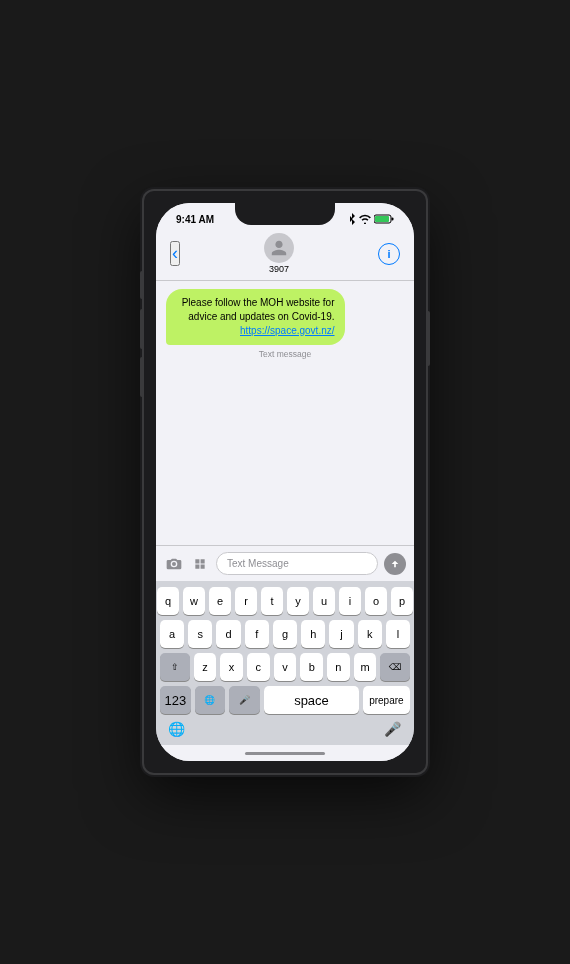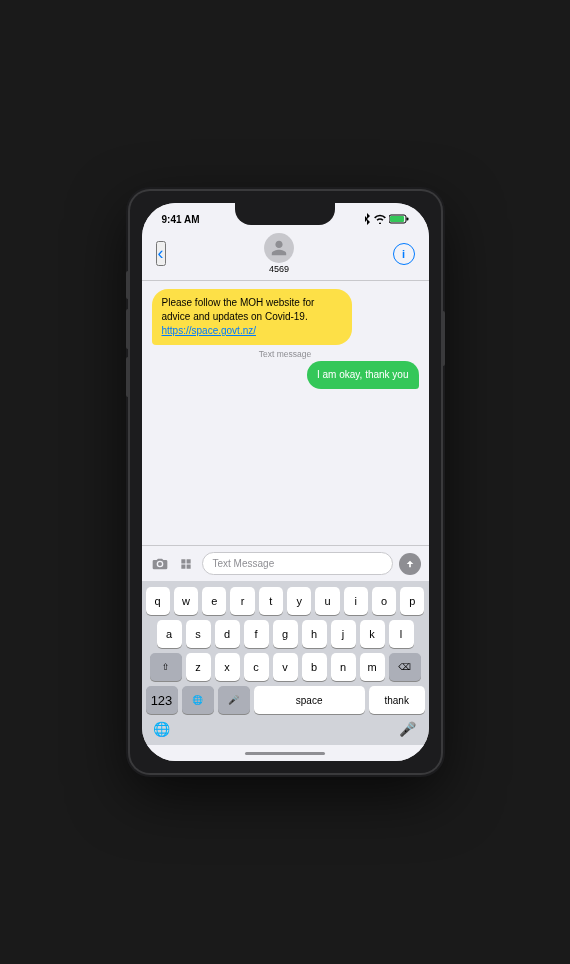--- a/index.html
+++ b/index.html
@@ -6,24 +6,24 @@
     body {
       background: #1a1a1a;
       display: flex;
       justify-content: center;
       align-items: center;
       min-height: 100vh;
       font-family: -apple-system, BlinkMacSystemFont, 'Helvetica Neue', sans-serif;
     }
 
     .phone-outer {
-      width: 311px;
+      width: 282px;
       height: 582px;
       background: #1c1c1e;
-      border-radius: 20px;
+      border-radius: 10px;
       position: relative;
       box-shadow:
         0 0 0 2px #3a3a3c,
         0 0 0 4px #1c1c1e,
         0 20px 60px rgba(0,0,0,0.7);
       padding: 12px;
     }
 
     
     .phone-outer::before {
@@ -188,23 +188,24 @@
     }
 
     .bubble {
       max-width: 75%;
       padding: 7px 10px;
       border-radius: 16px;
       font-size: 10px;
       line-height: 1.4;
     }
     .bubble.incoming {
-      background: #fde047;
+      background: #bef264;
       color: #000;
       border-bottom-left-radius: 4px;
+      text-align: right;
     }
     .bubble.outgoing {
       background: #34c759;
       color: #fff;
       border-bottom-right-radius: 4px;
     }
     .bubble a {
       color: #007aff;
     }
 
@@ -292,21 +293,21 @@
     .key.special {
       background: #acafb8;
       color: #000;
       font-size: 9px;
       max-width: 32px;
       flex: 1.3;
     }
     .key.space-key {
       flex: 4;
       max-width: 120px;
-      font-size: 10px;
+      font-size: 13px;
     }
     .key.return-key {
       flex: 2;
       max-width: 58px;
       font-size: 10px;
     }
     .key.nums-key {
       flex: 1.3;
       max-width: 32px;
       font-size: 13px;
@@ -373,44 +374,39 @@
     </div>
 
     <div class="nav-bar">
       <button class="nav-back">‹</button>
       <div class="nav-center">
         <div class="nav-avatar">
           <svg width="18" height="18" viewBox="0 0 24 24">
             <path d="M12 12c2.7 0 4.8-2.1 4.8-4.8S14.7 2.4 12 2.4 7.2 4.5 7.2 7.2 9.3 12 12 12zm0 2.4c-3.2 0-9.6 1.6-9.6 4.8v2.4h19.2v-2.4c0-3.2-6.4-4.8-9.6-4.8z"></path>
           </svg>
         </div>
-        <span class="nav-name">4569</span>
+        <span class="nav-name">3907</span>
       </div>
       <div class="nav-info">i</div>
     </div>
 
     <div class="messages-area">
 
 
       <div class="message-row incoming">
         <div class="bubble incoming">
           <span>Please follow the MOH website for advice and updates on Covid-19.<br><a href="#">https://space.govt.nz/</a></span>
         </div>
       </div>
 
       <div class="meta-label">
         <span>Text message</span>
       </div>
 
 
-      <div class="message-row outgoing">
-        <div class="bubble outgoing">
-          <span>I am okay, thank you</span>
-        </div>
-      </div>
 
     </div>
 
     <div class="input-bar">
       <button class="input-icon-btn">
         <svg width="16" height="14" viewBox="0 0 24 20" fill="#8e8e93">
           <path d="M9 2L7 4H3a2 2 0 00-2 2v10a2 2 0 002 2h18a2 2 0 002-2V6a2 2 0 00-2-2h-4l-2-2H9zm3 3a5 5 0 110 10A5 5 0 0112 5zm0 2a3 3 0 100 6 3 3 0 000-6z"></path>
         </svg>
       </button>
       <button class="input-icon-btn">
@@ -459,21 +455,21 @@
         <div class="key">b</div>
         <div class="key">n</div>
         <div class="key">m</div>
         <div class="key special">⌫</div>
       </div>
       <div class="keyboard-row">
         <div class="key special nums-key">123</div>
         <div class="key special">🌐</div>
         <div class="key special">🎤</div>
         <div class="key space-key">space</div>
-        <div class="key return-key">thank</div>
+        <div class="key return-key">prepare</div>
       </div>
       <div class="keyboard-bottom">
         <div class="kb-bottom-icon">🌐</div>
         <div class="kb-bottom-icon">🎤</div>
       </div>
     </div>
 
     <div class="home-indicator">
       <div class="home-bar"></div>
     </div>

